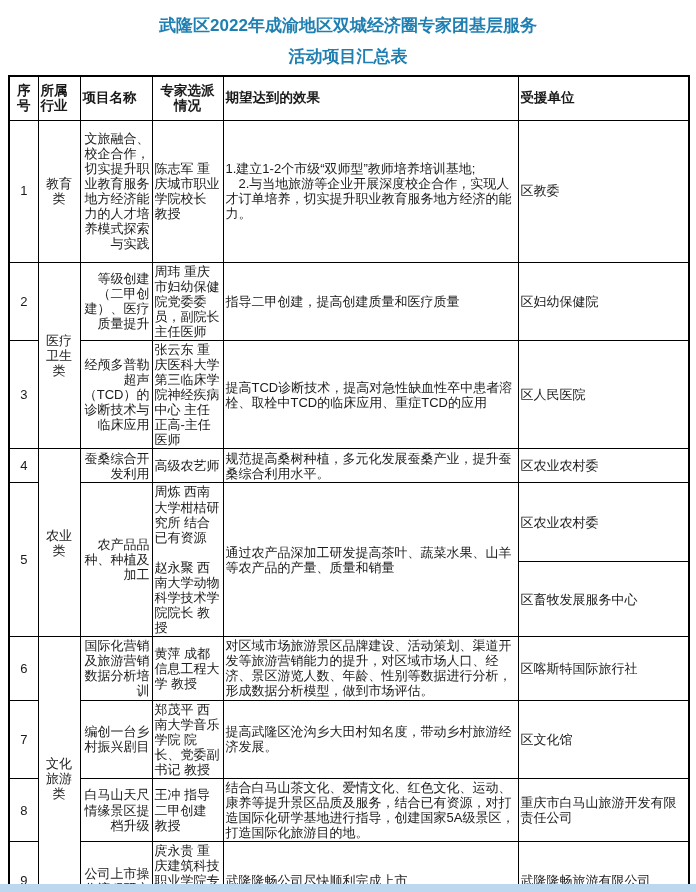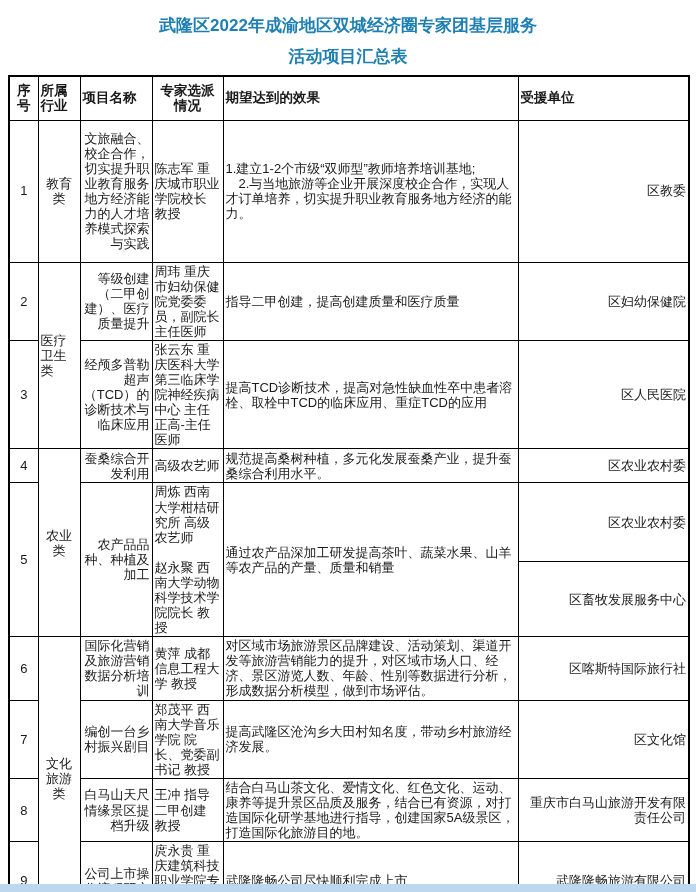--- a/index.html
+++ b/index.html
@@ -48,21 +48,21 @@
   table.summary th {
     font-weight: bold;
     text-align: left;
     font-size: 13.5px;
   }
   .c-no    { text-align: center; }
   .c-ind   { text-align: center; }
   .c-proj  { text-align: right; }
   .c-exp   { text-align: left; white-space: pre-line; }
   .c-eff   { text-align: left; white-space: pre-line; padding-left: 3px; padding-right: 3px; margin-top: 47px; }
-  .c-unit  { text-align: right; }
+  .c-unit  { text-align: left; }
 
   tr.h-header { height: 44px; }
   tr.h-r1 { height: 142px; }
   tr.h-r2 { height: 74px; }
   tr.h-r3 { height: 100px; }
   tr.h-r4 { height: 34px; }
   tr.h-r5a { height: 75px; }
   tr.h-r5b { height: 71px; }
   tr.h-r6 { height: 62px; }
   tr.h-r7 { height: 70px; }
@@ -115,21 +115,21 @@
         <td class="c-ind c-exp" style="text-align:center">教育
 类</td>
         <td class="c-proj">文旅融合、校企合作，切实提升职业教育服务地方经济能力的人才培养模式探索与实践</td>
         <td class="c-exp">陈志军 重庆城市职业学院校长 教授</td>
         <td class="c-eff">1.建立1-2个市级“双师型”教师培养培训基地;
 　2.与当地旅游等企业开展深度校企合作，实现人才订单培养，切实提升职业教育服务地方经济的能力。</td>
         <td class="c-unit">区教委</td>
       </tr>
       <tr class="h-r2">
         <td class="c-no">2</td>
-        <td class="c-ind c-exp" style="text-align:left" rowspan="2">医疗
+        <td class="c-ind c-exp" style="text-align:center" rowspan="2">医疗
 卫生
 类</td>
         <td class="c-proj">等级创建（二甲创建）、医疗质量提升</td>
         <td class="c-exp">周玮 重庆市妇幼保健院党委委员，副院长 主任医师</td>
         <td class="c-eff">指导二甲创建，提高创建质量和医疗质量</td>
         <td class="c-unit">区妇幼保健院</td>
       </tr>
       <tr class="h-r3">
         <td class="c-no">3</td>
         <td class="c-proj">经颅多普勒超声（TCD）的诊断技术与临床应用</td>
@@ -142,21 +142,21 @@
         <td class="c-ind c-exp" style="text-align:center" rowspan="3">农业
 类</td>
         <td class="c-proj">蚕桑综合开发利用</td>
         <td class="c-exp">高级农艺师</td>
         <td class="c-eff">规范提高桑树种植，多元化发展蚕桑产业，提升蚕桑综合利用水平。</td>
         <td class="c-unit">区农业农村委</td>
       </tr>
       <tr class="h-r5a">
         <td class="c-no" rowspan="2">5</td>
         <td class="c-proj" rowspan="2">农产品品种、种植及加工</td>
-        <td class="c-exp" rowspan="2">周炼 西南大学柑桔研究所 高级农艺师
+        <td class="c-exp" rowspan="2">周炼 西南大学柑桔研究所 结合已有资源
 
 赵永聚 西南大学动物科学技术学院院长 教授</td>
         <td class="c-eff" rowspan="2">通过农产品深加工研发提高茶叶、蔬菜水果、山羊等农产品的产量、质量和销量</td>
         <td class="c-unit">区农业农村委</td>
       </tr>
       <tr class="h-r5b">
         <td class="c-unit">区畜牧发展服务中心</td>
       </tr>
       <tr class="h-r6">
         <td class="c-no">6</td>

